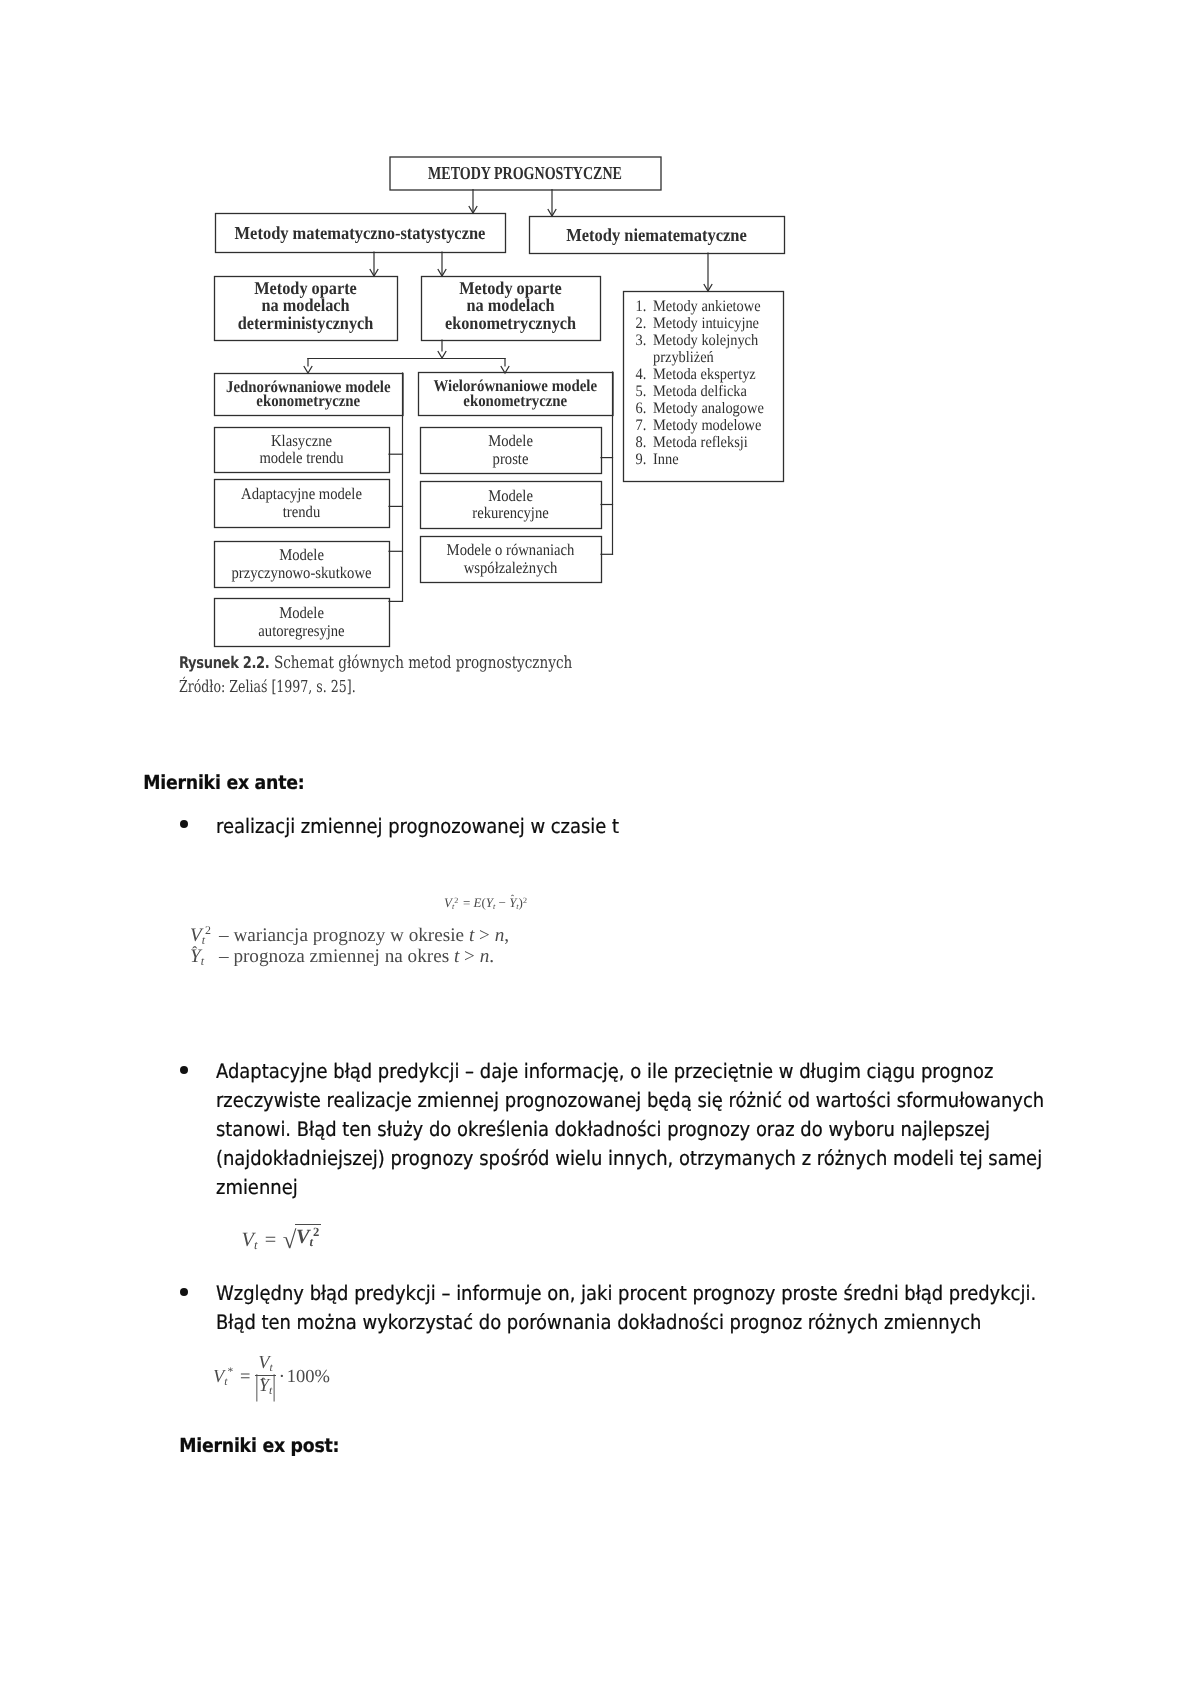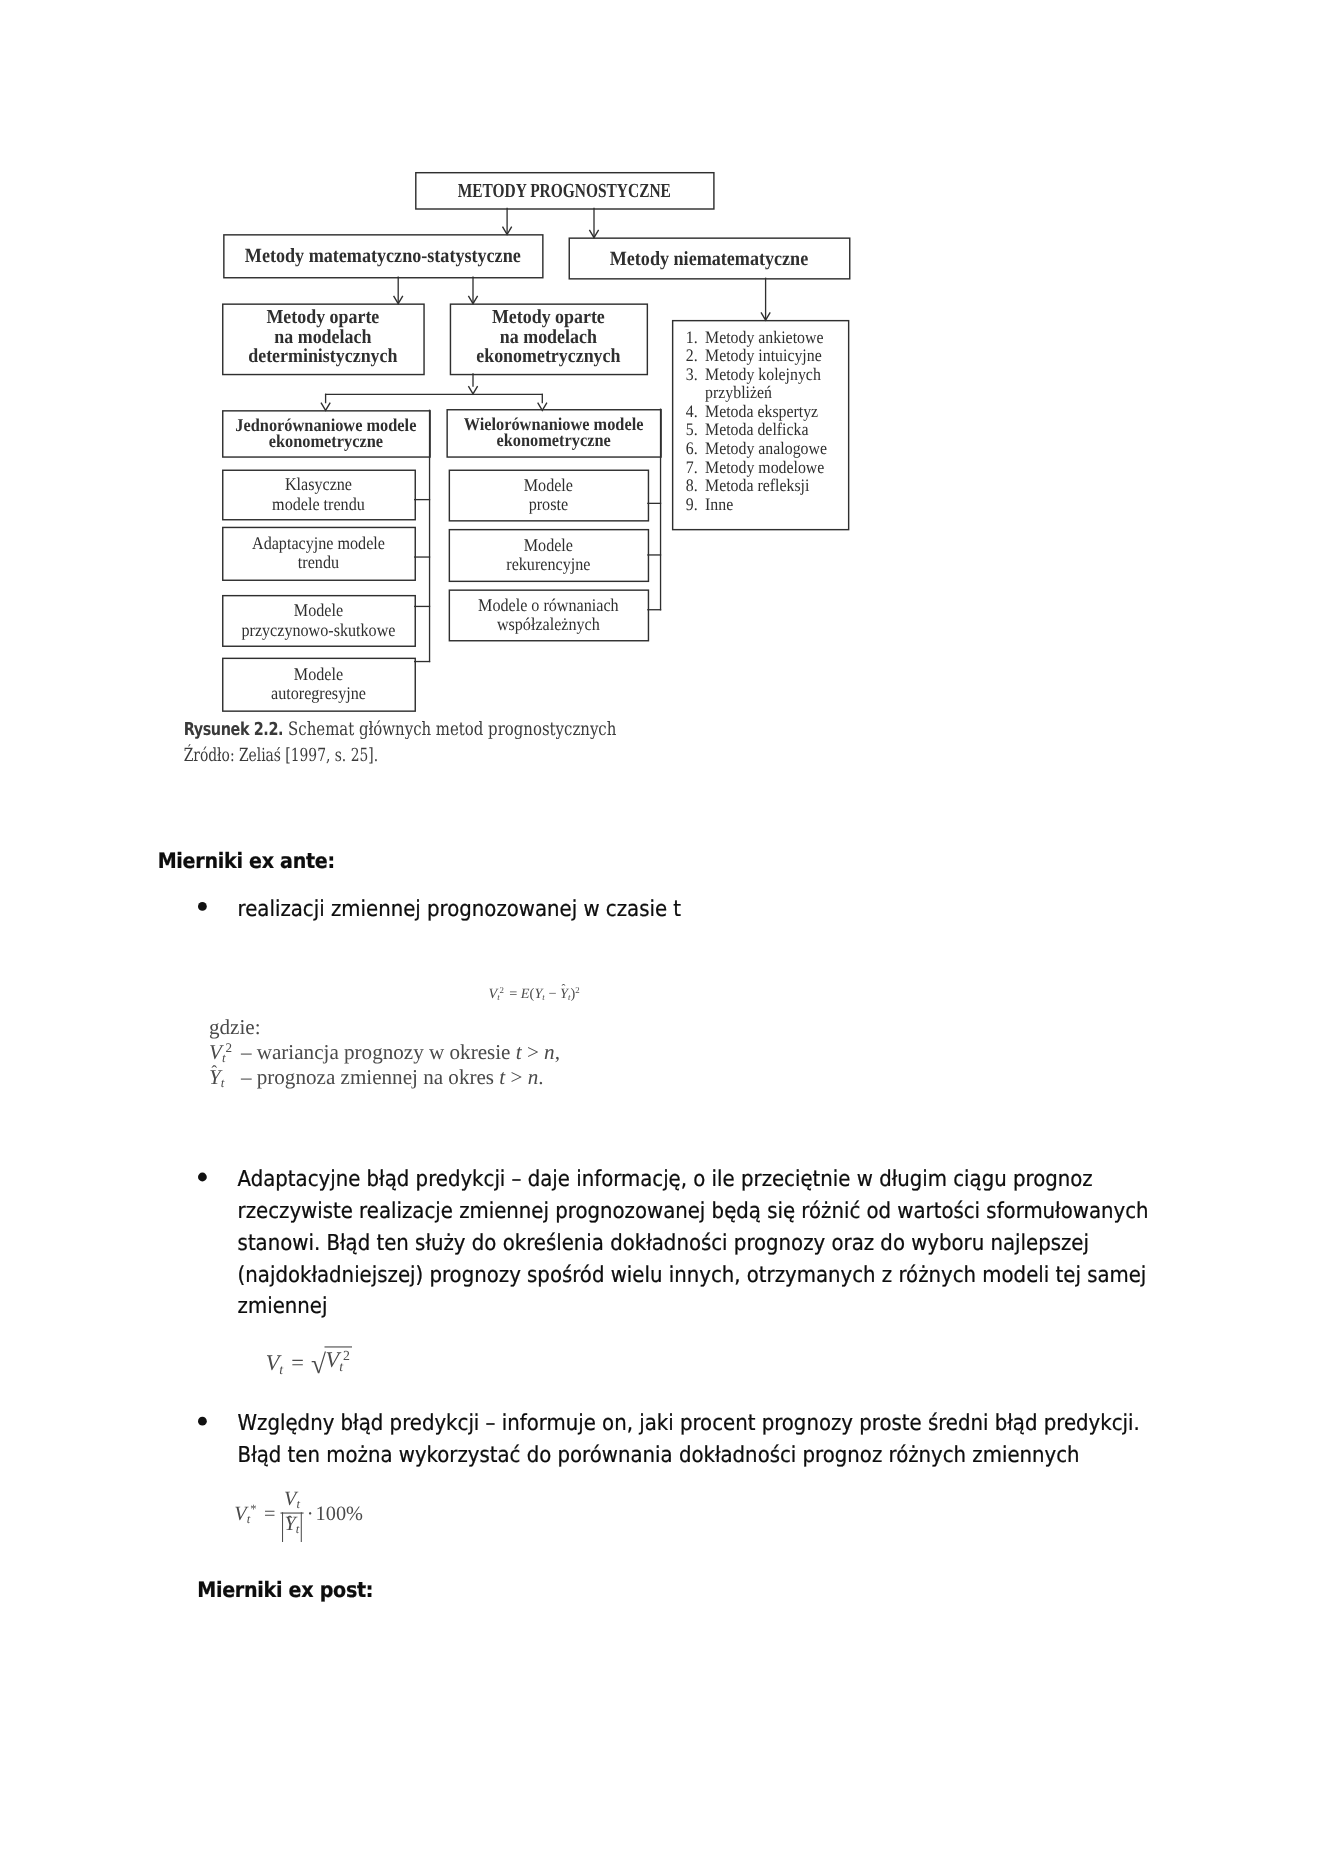--- a/index.html
+++ b/index.html
@@ -12,21 +12,21 @@
     color:#000;
     position:relative;
     overflow:hidden;
     -webkit-font-smoothing:antialiased;
     text-rendering:geometricPrecision;
   }
   .page { position:absolute; left:0; top:0; width:1200px; height:1698px;
           transform:translateZ(0); }
 
   
-  #figure { position:absolute; left:0; top:0; width:1012px; height:720px; }
+  #figure { position:absolute; left:12px; top:0; width:1012px; height:720px; }
   #diagram-svg { position:absolute; left:150px; top:140px; }
 
   .cap { position:absolute; font-family:"DejaVu Serif", serif; font-stretch:condensed; color:#3a3a3a; }
   #cap-line { left:167px; top:652px; font-size:16.8px; white-space:nowrap;
               transform-origin:0 0; transform:scaleX(0.899); }
   #cap-line .lbl { font-weight:bold; font-family:"DejaVu Sans", sans-serif; font-stretch:condensed;
                    font-size:16.2px; letter-spacing:-0.4px; }
   #cap-line .ctx { margin-left:5px; }
   #cap-src { left:167px; top:677px; font-size:16.4px; white-space:nowrap;
              transform-origin:0 0; transform:scaleX(0.853); }
@@ -46,21 +46,21 @@
   .mi { font-style:italic; }
   .sup { font-size:0.62em; vertical-align:0.55em; }
   .sub { font-size:0.62em; vertical-align:-0.26em; font-style:italic; }
   .gap { display:inline-block; width:0.36em; }
   .star{ font-size:0.62em; vertical-align:0.55em; }
   .dot { margin:0 0.10em 0 0.16em; }
   .hat { position:relative; display:inline-block; }
   .hat .hc { position:absolute; left:-0.05em; right:0.02em; bottom:0.50em; text-align:center;
              font-style:normal; font-size:0.80em; line-height:0.7; }
   
-  .rad { position:relative; display:inline-block; padding-left:0.06em; }
+  .rad { position:relative; display:inline-block; padding-left:0.06em;font-weight:bold; }
   .rad .radsym { font-size:1.22em; display:inline-block; vertical-align:-0.11em; }
   .rad .radbody { display:inline-block; border-top:1.2px solid currentColor;
                   padding:0.06em 0.10em 0 0.04em; margin-left:-0.06em;
                   vertical-align:0.12em; }
   
   .frac { display:inline-block; vertical-align:-0.52em; text-align:center; }
   .frac .num, .frac .den { display:block; line-height:1.05; }
   .frac .bar { display:block; height:1.3px; background:currentColor; margin:1px 0; }
   .vb { display:inline-block; transform:scaleY(1.62); transform-origin:50% 38%; }
 
@@ -225,21 +225,20 @@
   <div class="para" id="p3" style="left:216px; top:1281px;">
       <span class="ln">Względny błąd predykcji – informuje on, jaki procent prognozy proste średni błąd predykcji.</span>
       <span class="ln">Błąd ten można wykorzystać do porównania dokładności prognoz różnych zmiennych</span>
     </div>
 
   <div class="h-bold" style="left:179.3px; top:1434px;">Mierniki ex post:</div>
 
   <div class="math" id="f1" style="left:444px; top:895.5px; font-size:13px;"><span class="mi">V</span><span class="sub">t</span><span class="sup">2</span><span class="gap"></span>= <span class="mi">E</span>(<span class="mi">Y</span><span class="sub">t</span> − <span class="hat"><span class="mi">Y</span><span class="hc">̂</span></span><span class="sub">t</span>)<span class="sup">2</span></div>
 
   <div class="gdzie" id="gdzie" style="left:190px; top:925px;">
-      <span class="row">gdzie:</span>
       <span class="row"><span class="sym"><span class="mi">V</span><span class="sub">t</span><span class="sup">2</span></span>– wariancja prognozy w okresie <span class="mi">t</span> &gt; <span class="mi">n</span>,</span>
       <span class="row"><span class="sym"><span class="hat"><span class="mi">Y</span><span class="hc">̂</span></span><span class="sub">t</span></span>– prognoza zmiennej na okres <span class="mi">t</span> &gt; <span class="mi">n</span>.</span>
     </div>
 
   <div class="math" id="f2" style="left:241.5px; top:1224px; font-size:20.4px;"><span class="mi">V</span><span class="sub">t</span><span class="gap"></span>= <span class="rad"><span class="radsym">√</span><span class="radbody"><span class="mi">V</span><span class="sub">t</span><span class="sup">2</span></span></span></div>
 
   <div class="math" id="f3" style="left:213px; top:1354px; font-size:18.5px;"><span class="mi">V</span><span class="sub">t</span><span class="star">*</span><span class="gap"></span>= <span class="frac"><span class="num"><span class="mi">V</span><span class="sub">t</span></span><span class="bar"></span><span class="den"><span class="vb">|</span><span class="hat"><span class="mi">Y</span><span class="hc">̂</span></span><span class="sub">t</span><span class="vb">|</span></span></span><span class="dot">·</span>100%</div>
 
 </div>
 

